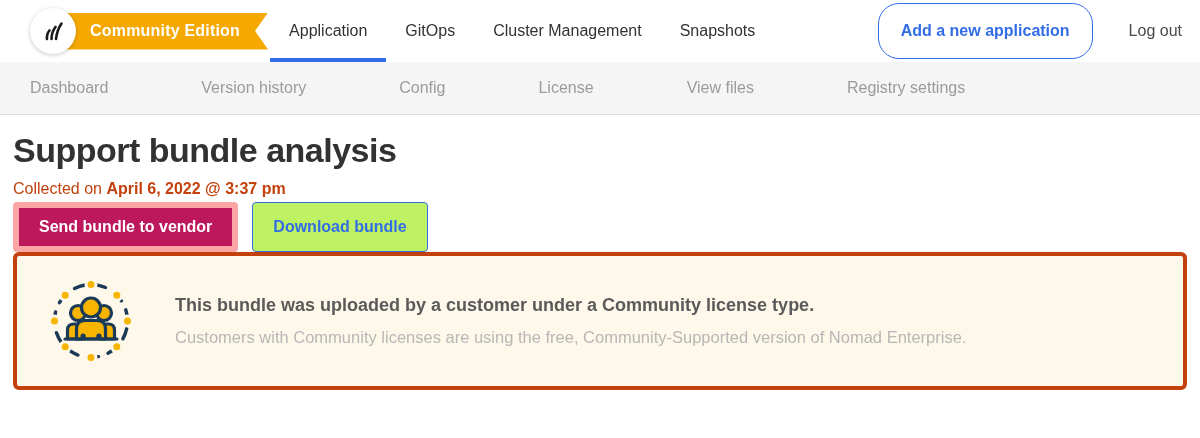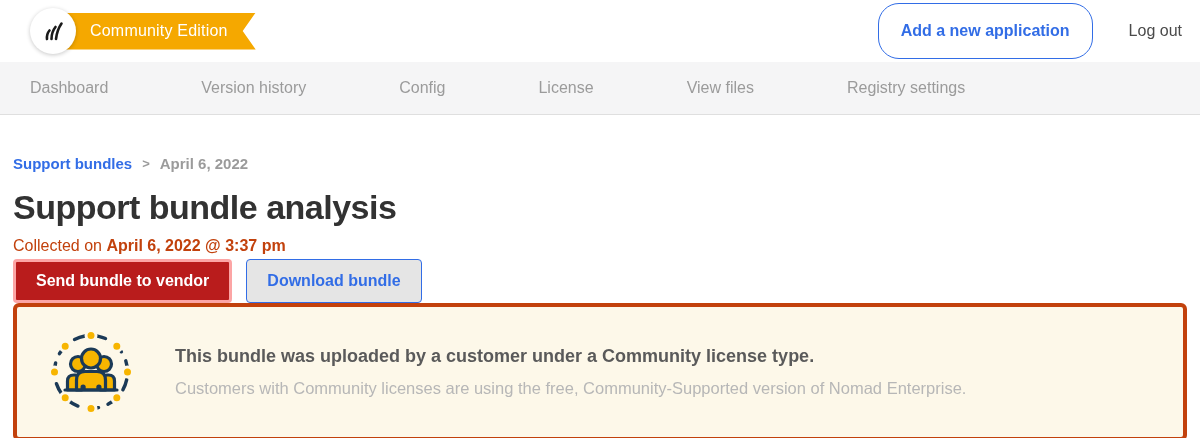--- a/index.html
+++ b/index.html
@@ -6,21 +6,21 @@
   html,body { width:1200px; height:438px; background:#ffffff; overflow:hidden;
               font-family:"Liberation Sans", sans-serif; }
 
   
   .header { height:62px; display:flex; align-items:stretch; background:#fff; padding:0 14px 0 30px; }
   .brand { display:flex; align-items:center; }
   .logo-circle { width:46px; height:46px; background:#fff; border-radius:50%;
                  display:flex; align-items:center; justify-content:center;
                  box-shadow:0 1px 4px rgba(0,0,0,.22); position:relative; z-index:2; }
   .ribbon { margin-left:-26px; position:relative; z-index:1; background:#F5A800;
-            color:#fff; font-size:16px; font-weight:400; letter-spacing:.2px;
+            color:#fff; font-size:16px; font-weight:700; letter-spacing:.2px;
             padding:10px 28px 10px 40px; height:37px; display:flex; align-items:center;
             clip-path:polygon(0 0,100% 0,calc(100% - 13px) 50%,100% 100%,0 100%); }
   .topnav { display:flex; align-items:stretch; margin-left:2px; }
   .topnav-item { display:flex; align-items:center; padding:0 19px; font-size:16px;
                  font-weight:500; color:#323232; cursor:pointer; }
   .topnav-item.active { border-bottom:4px solid #326DE6; padding-top:4px; }
   .header-right { margin-left:auto; display:flex; align-items:center; gap:36px; }
   .add-app-btn { background:#fff; border:1.5px solid #326DE6; color:#326DE6;
                  font-family:inherit; font-size:16px; font-weight:700; padding:18px 22px;
                  border-radius:21px; cursor:pointer; }
@@ -41,22 +41,22 @@
   .breadcrumb .current { color:#9B9B9B; font-weight:700; }
 
   .title-row { display:flex; justify-content:space-between; align-items:flex-start; margin-top:16px;flex-direction:column; }
   .page-title { font-size:34px; font-weight:700; color:#323232; letter-spacing:-.5px; }
   .collected { margin-top:10px; font-size:16px; color:#c2410c; }
   .collected .prefix { font-weight:500; }
   .collected .date { font-weight:700; }
   .actions { display:flex; gap:14px; margin-top:4px; }
   .btn { font-family:inherit; font-size:16px; font-weight:700; border-radius:4px;
          padding:10px 20px; cursor:pointer; }
-  .btn-primary { background:#b91c1c; color:#fff; border:3px solid #fca5a5; }
-  .btn-secondary { background:#e5e5e5; color:#326DE6; border:1px solid #326DE6; }
+  .btn-primary { background:#be185d; color:#fff; border:6px solid #fca5a5; }
+  .btn-secondary { background:#bef264; color:#326DE6; border:1px solid #326DE6; }
 
   
   .notice { border:4px solid #c2410c; background:#FDF8E9; border-radius:6px;
             padding:21px 30px; display:flex; align-items:center; gap:40px; }
   .notice-title { font-size:18px; font-weight:700; color:#5A5A5A; }
   .notice-body { margin-top:12px; font-size:16.5px; color:#B7B7B7; }
 </style>
 </head>
 <body>
 
@@ -67,43 +67,44 @@
         <path d="M7,21 Q6.5,16 9.5,12.5" stroke="#1A1A1A" stroke-width="2.6" stroke-linecap="round"></path>
         <path d="M11.5,21 Q11.5,14 15.5,9" stroke="#1A1A1A" stroke-width="2.6" stroke-linecap="round"></path>
         <path d="M16,21 Q17,12 21.5,5.5" stroke="#1A1A1A" stroke-width="2.6" stroke-linecap="round"></path>
       </svg>
     </div>
     <div class="ribbon">
       <span>Community Edition</span>
     </div>
   </div>
 
+  <nav class="topnav">
+    <div class="topnav-item active">Application</div>
+    <div class="topnav-item">GitOps</div>
+    <div class="topnav-item">Cluster Management</div>
+    <div class="topnav-item">Snapshots</div>
+  </nav>
 
   <div class="header-right">
     <button class="add-app-btn">Add a new application</button>
     <span class="logout">Log out</span>
   </div>
 </div>
 
 <div class="subnav">
   <div class="subnav-item">Dashboard</div>
   <div class="subnav-item">Version history</div>
   <div class="subnav-item">Config</div>
   <div class="subnav-item">License</div>
   <div class="subnav-item">View files</div>
   <div class="subnav-item">Registry settings</div>
 </div>
 
 <div class="main">
 
-  <div class="breadcrumb">
-    <a>Support bundles</a>
-    <span class="sep">&gt;</span>
-    <span class="current">April 6, 2022</span>
-  </div>
 
   <div class="title-row">
     <div>
       <div class="page-title">Support bundle analysis</div>
       <div class="collected">
         <span class="prefix">Collected on </span><span class="date">April 6, 2022 @ 3:37 pm</span>
       </div>
     </div>
     <div class="actions">
       <button class="btn btn-primary">Send bundle to vendor</button>

